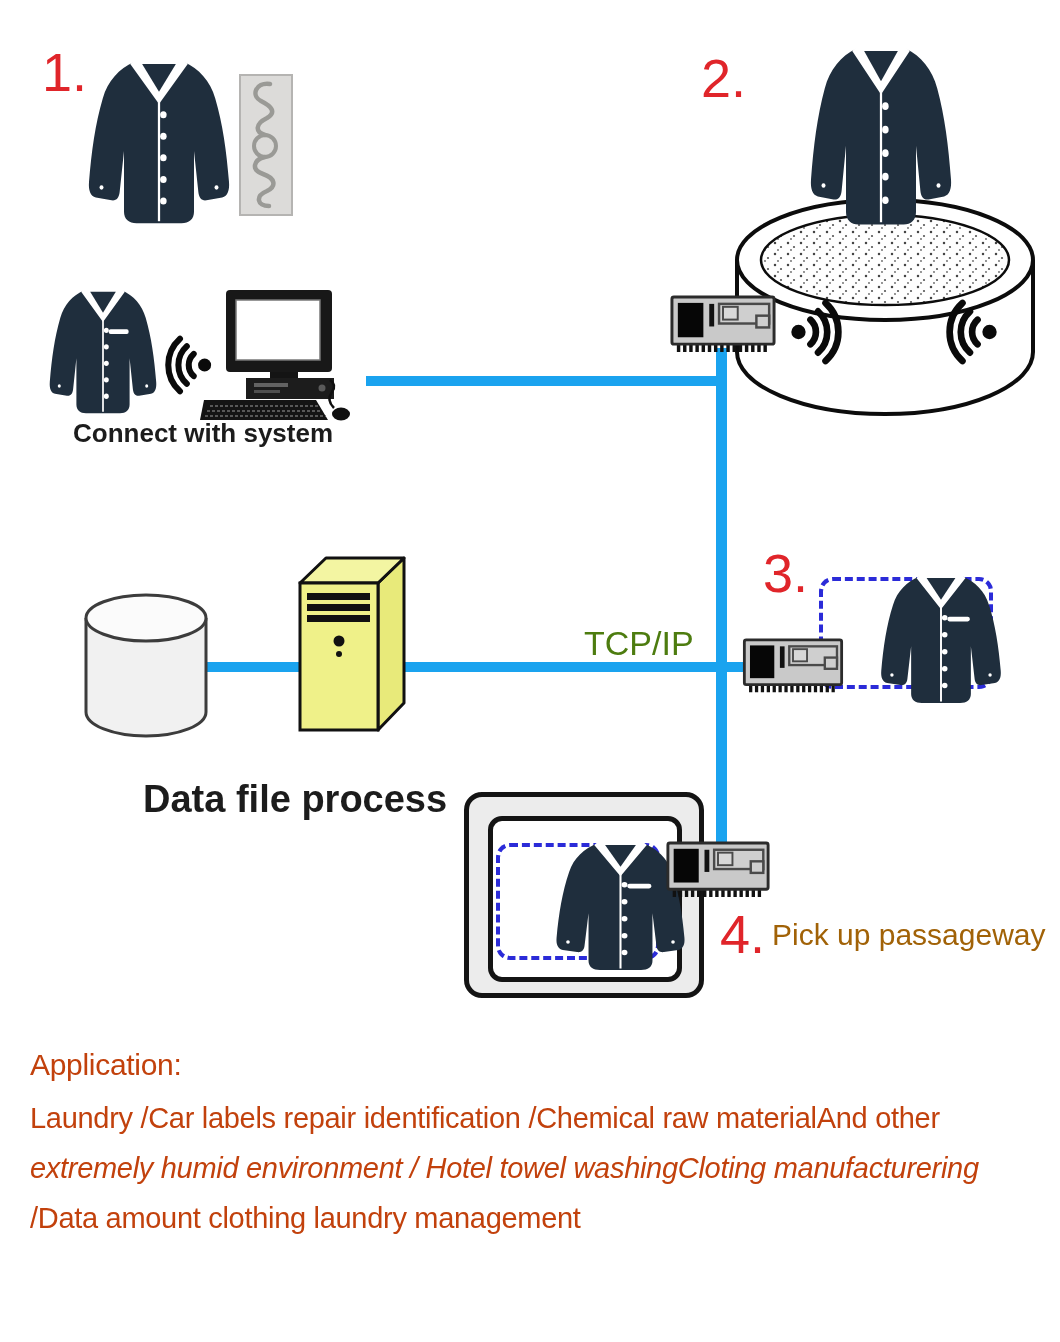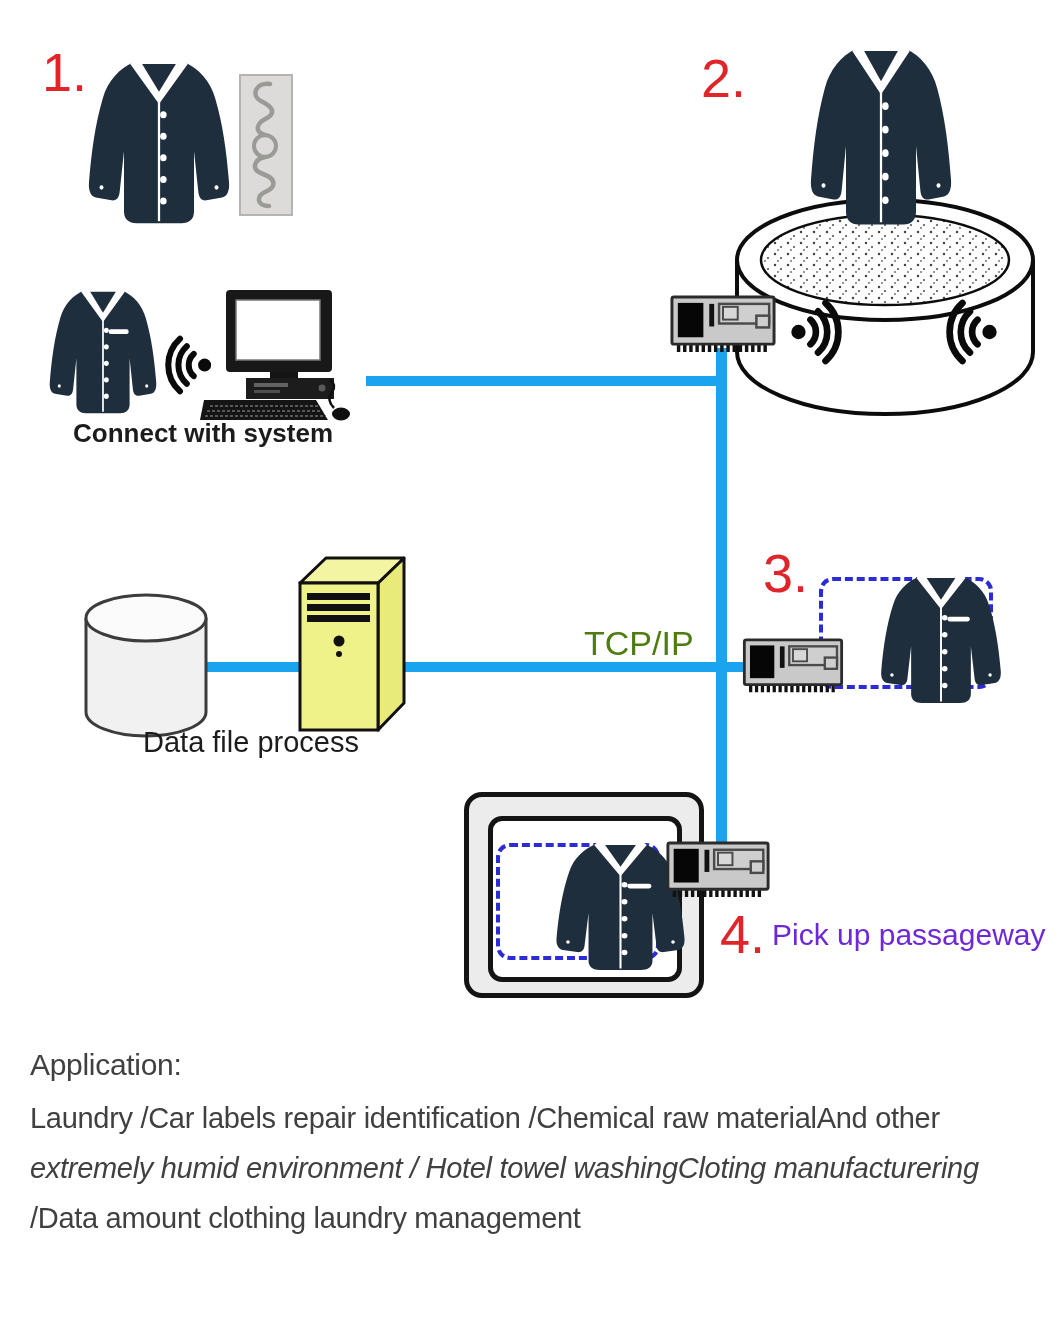--- a/index.html
+++ b/index.html
@@ -8,21 +8,21 @@
   }
   *{margin:0;padding:0;box-sizing:border-box;}
   body{background:#fff;font-family:"Liberation Sans","DejaVu Sans",sans-serif;}
   #canvas{position:relative;width:1060px;height:1342px;background:#ffffff;overflow:hidden;}
   .abs{position:absolute;}
   .bline{position:absolute;background:var(--line-blue);}
   .stepnum{position:absolute;color:var(--step-red);font-size:54px;line-height:1.05;font-weight:400;}
   .cap{position:absolute;color:#1c1c1c;white-space:nowrap;}
   .shirt-fill{fill:var(--shirt-navy);}
   .dashedbox{position:absolute;border:4px dashed var(--dashed-blue);border-radius:14px;}
-  .apptext{position:absolute;left:30px;color:#404040;font-size:29px;letter-spacing:-0.3px;white-space:nowrap;text-align:center;}
+  .apptext{position:absolute;left:30px;color:#c2410c;font-size:29px;letter-spacing:-0.3px;white-space:nowrap;text-align:center;}
 </style>
 </head>
 <body>
 
 <div id="canvas">
 
   <svg width="0" height="0" style="position:absolute" aria-hidden="true">
     <defs>
       <symbol id="sym-shirt" viewBox="0 0 120 132">
         <path class="shirt-fill" d="M40,6 C28,11 19,20 15,33 C9,52 6,72 4,95 C3.5,101 5,105.5 9.5,106.5 L22,108.5 C26,109 28,106.5 28.5,102.5 L32,72 L32,117 C32,122.5 36,125.5 42,125.5 L78,125.5 C84,125.5 88,122.5 88,117 L88,72 L91.5,102.5 C92,106.5 94,109 98,108.5 L110.5,106.5 C115,105.5 116.5,101 116,95 C114,72 111,52 105,33 C101,20 92,11 80,6 L60,15 Z"></path>
@@ -136,21 +136,21 @@
   <svg class="abs" style="left:294px;top:553px;" width="122" height="182" viewBox="0 0 122 182">
     <polygon points="84,30 110,5 110,150 84,177" fill="#e8ea7a" stroke="#111" stroke-width="3" stroke-linejoin="round"></polygon>
     <polygon points="6,30 32,5 110,5 84,30" fill="#f3f5a2" stroke="#111" stroke-width="3" stroke-linejoin="round"></polygon>
     <rect x="6" y="30" width="78" height="147" fill="var(--server-yellow)" stroke="#111" stroke-width="3"></rect>
     <rect x="13" y="40" width="63" height="7" fill="#111"></rect>
     <rect x="13" y="51" width="63" height="7" fill="#111"></rect>
     <rect x="13" y="62" width="63" height="7" fill="#111"></rect>
     <circle cx="45" cy="88" r="5.5" fill="#111"></circle>
       <circle cx="45" cy="101" r="3" fill="#111"></circle>
   </svg>
-  <div class="cap" style="left:143px;top:726px;font-size:29px;">Data file process</div>
+  <div class="cap" style="left:143px;top:778px;font-size:38px;font-weight:bold;">Data file process</div>
 
   <div class="stepnum" style="left:763px;top:545px;">3.</div>
   <div class="dashedbox" style="left:819px;top:577px;width:174px;height:112px;"></div>
   <svg class="abs" style="left:741px;top:637px;" width="104" height="58" viewBox="0 0 110 62">
       <use href="#sym-reader"></use>
     </svg>
   <svg class="abs" style="left:877px;top:570px;" width="128" height="140" viewBox="0 0 120 132" preserveAspectRatio="none">
       <use href="#sym-shirt"></use>
       <rect x="66" y="44" width="21" height="4.5" rx="2" fill="#fff"></rect>
     </svg>
@@ -159,20 +159,20 @@
   <div class="abs" style="left:488px;top:816px;width:194px;height:166px;border:5px solid #141414;border-radius:14px;background:#ffffff;"></div>
   <div class="dashedbox" style="left:496px;top:843px;width:164px;height:117px;"></div>
   <svg class="abs" style="left:552px;top:837px;" width="137" height="140" viewBox="0 0 120 132" preserveAspectRatio="none">
       <use href="#sym-shirt"></use>
       <rect x="66" y="44" width="21" height="4.5" rx="2" fill="#fff"></rect>
     </svg>
   <svg class="abs" style="left:665px;top:840px;" width="106" height="60" viewBox="0 0 110 62">
       <use href="#sym-reader"></use>
     </svg>
   <div class="stepnum" style="left:720px;top:906px;">4.</div>
-  <div class="cap" style="left:772px;top:918px;font-size:30px;color:#6d28d9;">Pick up passageway</div>
+  <div class="cap" style="left:772px;top:918px;font-size:30px;color:#a16207;">Pick up passageway</div>
 
   <div class="apptext" style="top:1048px;font-size:30px;">Application:</div>
   <div class="apptext" style="top:1102px;">Laundry /Car labels repair identification /Chemical raw materialAnd other</div>
   <div class="apptext" style="top:1152px;font-style:italic;">extremely humid environment / Hotel towel washingCloting manufacturering</div>
   <div class="apptext" style="top:1202px;">/Data amount clothing laundry management</div>
 
 </div>
 
 </body></html>

